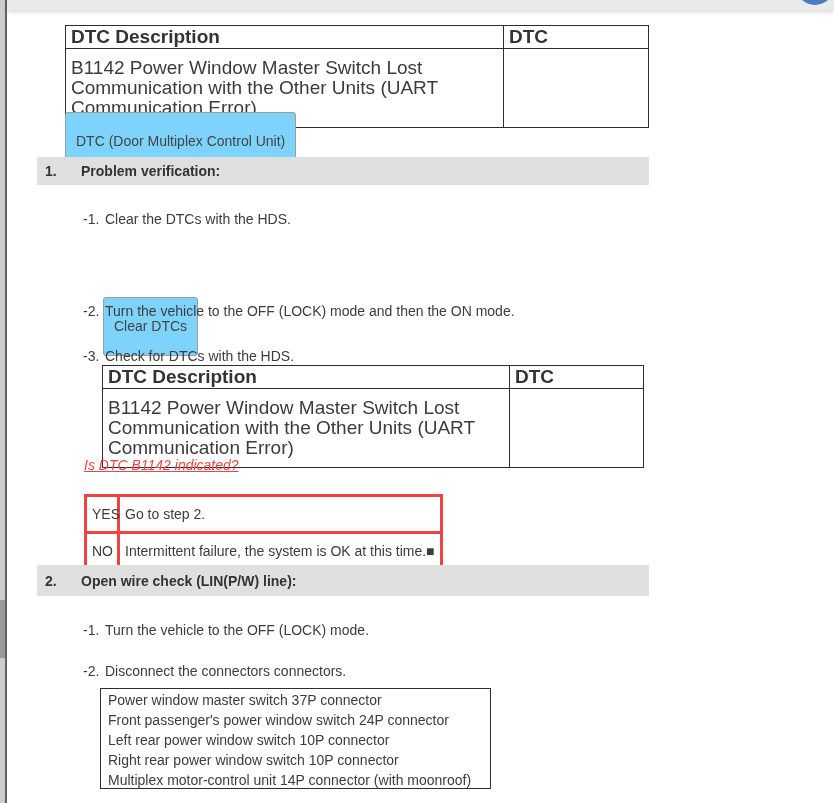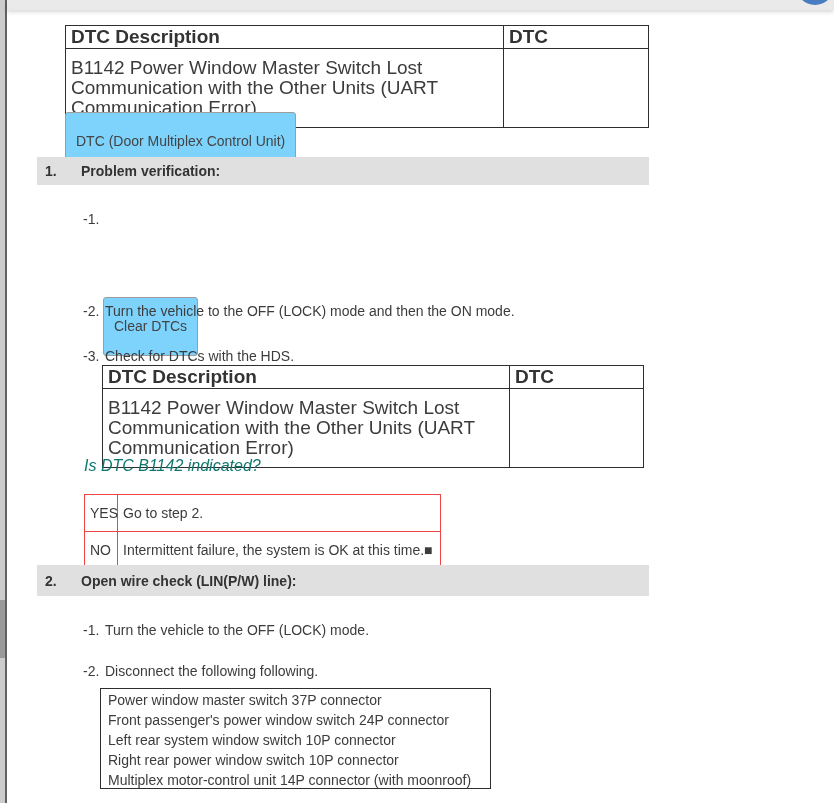--- a/index.html
+++ b/index.html
@@ -77,30 +77,30 @@
   .substep {
     position: absolute;
     display: flex;
     font-size: 14px;
     color: #3c3c3c;
     line-height: 16px;
     white-space: nowrap;
   }
   .substep .snum { display:inline-block; width: 22px; }
 
-  .question { position:absolute; font-style: italic; font-size:16px; color:#0f766e; }
+  .question { position:absolute; font-style: italic; font-size:14px; color:#ef4444;text-decoration:underline; }
 
   table.decision {
     border-collapse: collapse;
     table-layout: fixed;
     font-size: 14px;
     color: #3c3c3c;
   }
   table.decision td {
-    border: 1px solid #ef4444;
+    border: 3px solid #ef4444;
     padding: 0 5px;
     height: 37px;
     line-height: 24px;
     white-space: nowrap;
     vertical-align: middle;
   }
 
   .connector-box {
     position: absolute;
     border: 1px solid #2e2e2e;
@@ -139,20 +139,21 @@
 
 <button class="btn abs" style="left:65px; top:112px;">DTC (Door Multiplex Control Unit)</button>
 
 <div class="step-bar" style="top:157px;">
   <span class="num">1.</span>
   <span>Problem verification:</span>
 </div>
 
 <div class="substep" style="left:83px; top:211px;">
   <span class="snum">-1.</span>
+  <span>Clear the DTCs with the HDS.</span>
 </div>
 
 <button class="btn abs" style="left:103px; top:249px;margin-top:48px;">Clear DTCs</button>
 
 <div class="substep" style="left:83px; top:303px;">
   <span class="snum">-2.</span>
   <span>Turn the vehicle to the OFF (LOCK) mode and then the ON mode.</span>
 </div>
 
 <div class="substep" style="left:83px; top:348px;">
@@ -201,22 +202,22 @@
   <span>Open wire check (LIN(P/W) line):</span>
 </div>
 
 <div class="substep" style="left:83px; top:622px;">
   <span class="snum">-1.</span>
   <span>Turn the vehicle to the OFF (LOCK) mode.</span>
 </div>
 
 <div class="substep" style="left:83px; top:663px;">
   <span class="snum">-2.</span>
-  <span>Disconnect the following following.</span>
+  <span>Disconnect the connectors connectors.</span>
 </div>
 
 <div class="connector-box" style="left:100px; top:688px; width:391px; height:101px;">
   <div>Power window master switch 37P connector</div>
   <div>Front passenger's power window switch 24P connector</div>
-  <div>Left rear system window switch 10P connector</div>
+  <div>Left rear power window switch 10P connector</div>
   <div>Right rear power window switch 10P connector</div>
   <div>Multiplex motor-control unit 14P connector (with moonroof)</div>
 </div>
 
 </body></html>

